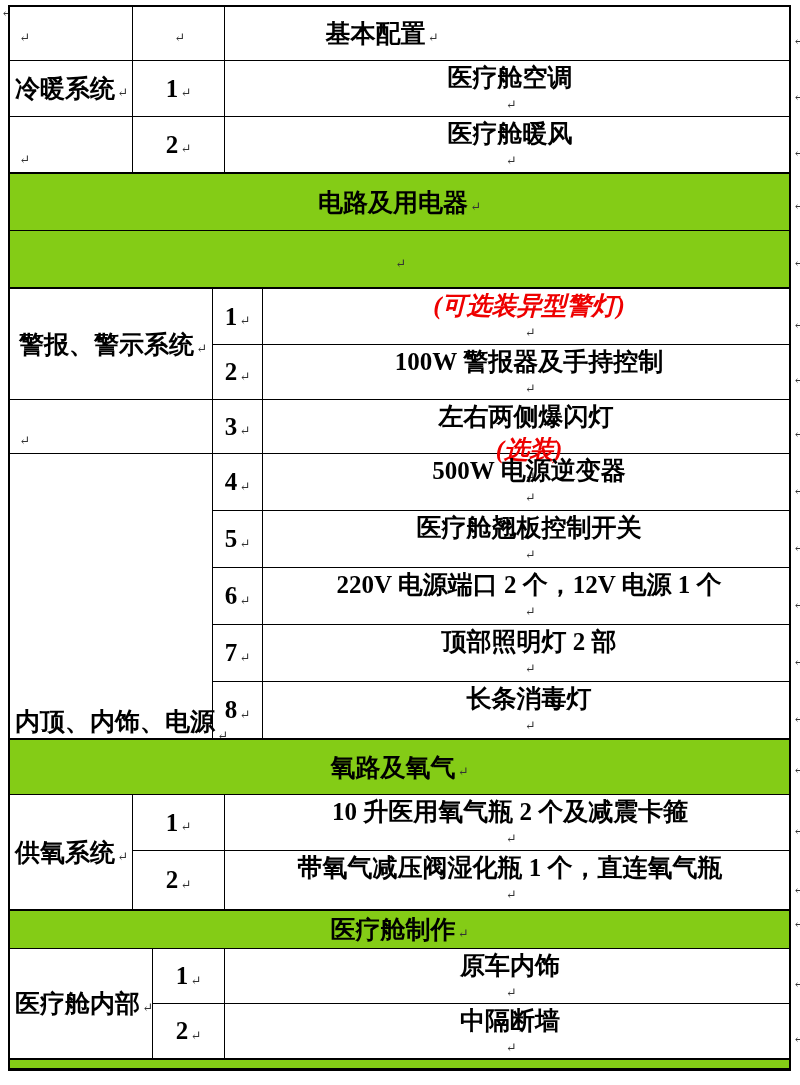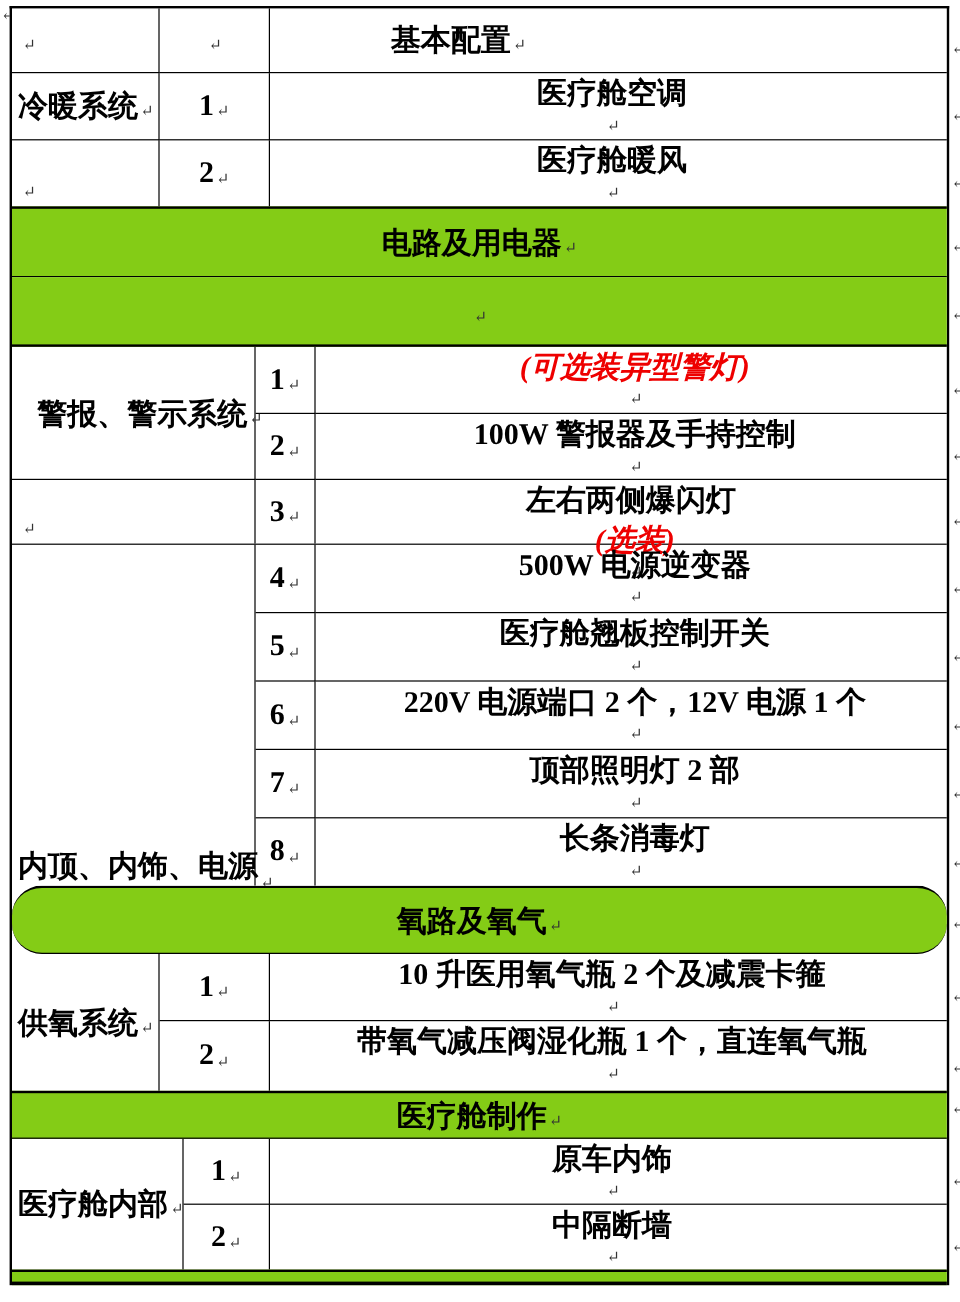--- a/index.html
+++ b/index.html
@@ -27,39 +27,39 @@
     border-bottom:1px solid #000;
     display:flex;align-items:center;
     font-size:25px;font-weight:bold;
     overflow:visible;
   }
   .noR{border-right:none;position:relative;}
   .noB{border-bottom:none;}
   .span2{grid-row:span 2;}
   .span5{grid-row:span 5;align-items:flex-end;}
   .grp{padding-left:5px;}
-  .grp2{padding-left:21px;}
+  .grp2{padding-left:9px;}
   .num{justify-content:center;}
   .txt{padding-left:6px;flex-direction:column;}
   .head{justify-content:center;padding-right:250px;}
   .empty{padding-left:7px;}
   .botleft{align-items:flex-end;padding-bottom:10px;}
   .t{white-space:pre;}
   .red{color:#ee0000;white-space:pre;font-style:italic;}
   .band{
     box-sizing:border-box;
     background:#84cc16;
     display:flex;align-items:center;justify-content:center;
     font-size:25px;font-weight:bold;
     position:relative;
     border-top:2px solid #000;
   }
   .b1{height:59px;border-bottom:1px solid #000;}
   .b2{height:58px;border-top:none;border-bottom:2px solid #000;}
-  .b3{height:57px;border-bottom:1px solid #000;border-radius:25px;}
+  .b3{height:57px;border-bottom:1px solid #000;}
   .b4{height:40px;border-bottom:1px solid #000;}
   .b5{height:13px;border-bottom:3px solid #000;}
   .pil{
     font-size:13px;font-weight:normal;color:#333;
     line-height:1;display:inline-block;
     transform:translateY(4px);
     margin-left:2px;
   }
   .rowend{
     position:absolute;right:-15px;bottom:13px;

